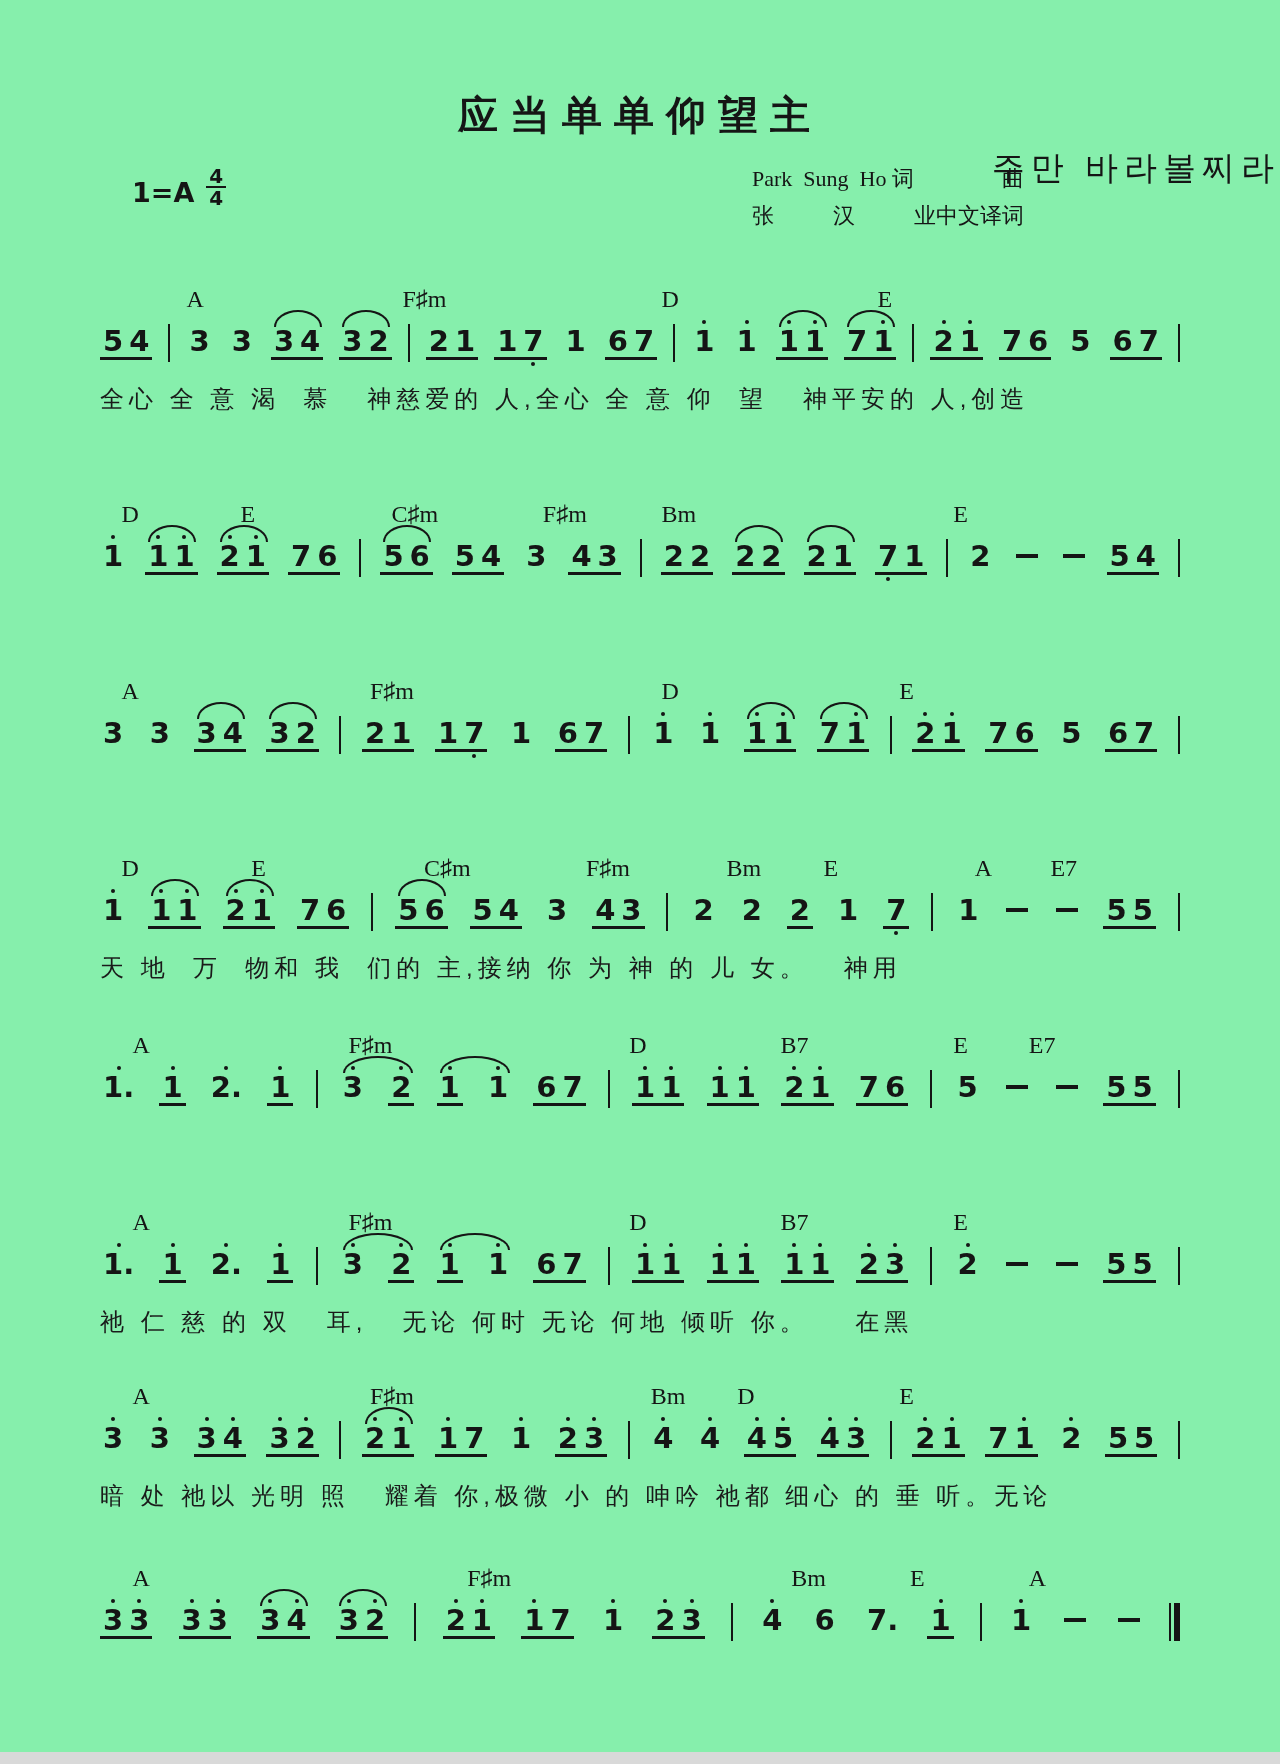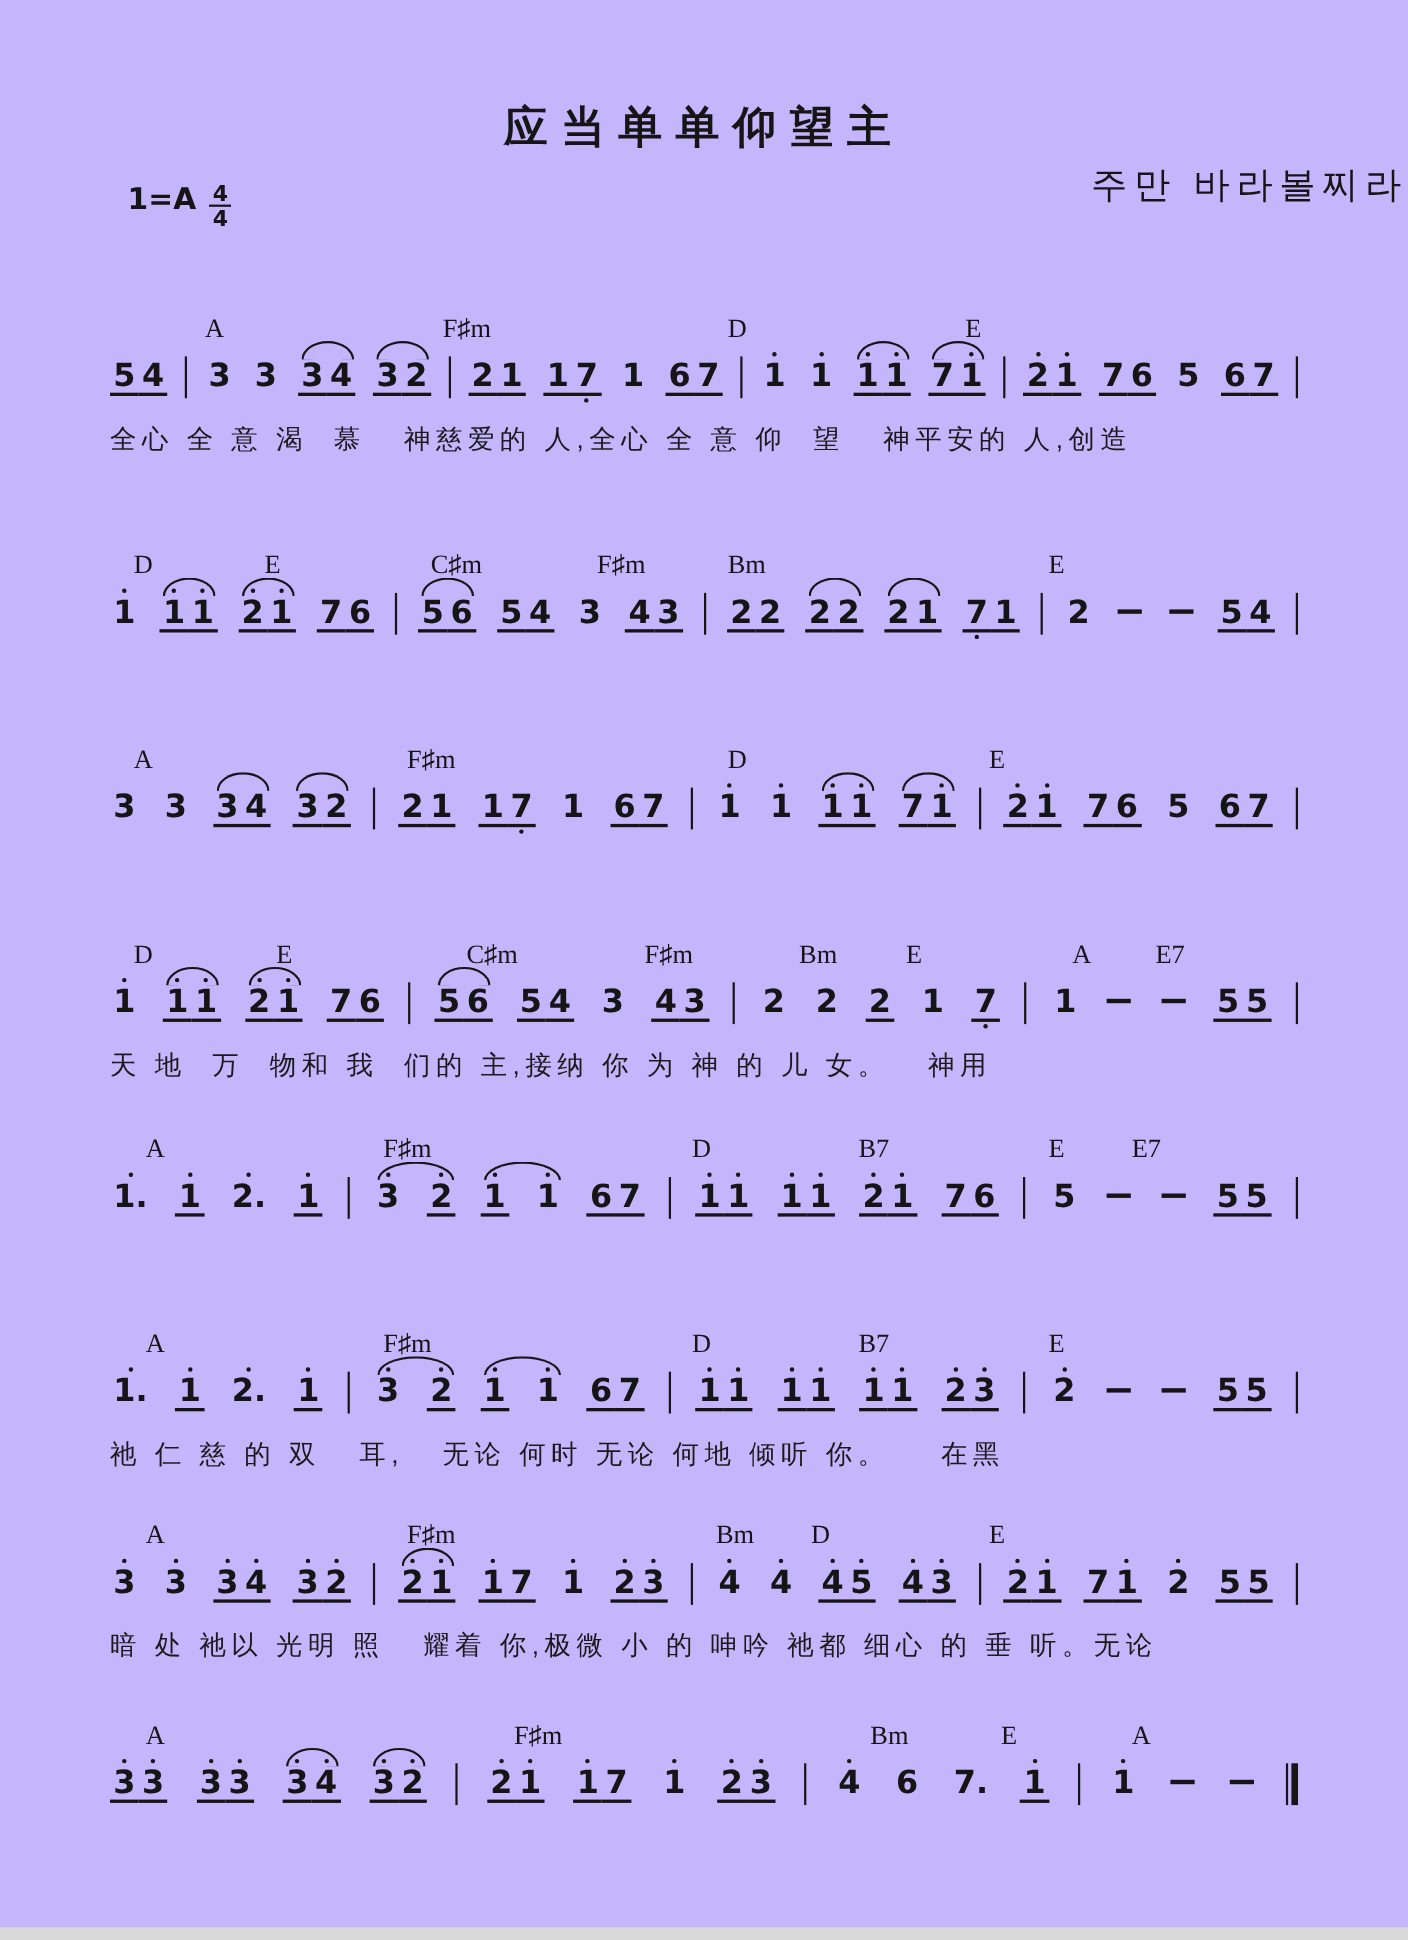--- a/index.html
+++ b/index.html
@@ -1,26 +1,26 @@
 <!DOCTYPE html>
 <html><head>
 <meta charset="utf-8">
 <style>
   html,body{margin:0;padding:0;background:#e8e8e8;}
-  #page{position:relative;width:1280px;height:1764px;background:#c4b5fd;overflow:hidden;
+  #page{position:relative;width:1280px;height:1764px;background:#86efac;overflow:hidden;
         font-family:"Liberation Sans",sans-serif;color:#151515;}
   #page-edge{position:absolute;left:0;right:0;bottom:0;height:12px;background:#d9d9d9;}
 
   
   #title{position:absolute;top:88px;left:0;width:100%;text-align:center;
          font-size:40px;font-weight:bold;letter-spacing:12px;}
   #subtitle{position:absolute;top:146px;left:0;width:100%;text-align:right;
             font-size:33px;letter-spacing:6px;}
-  #keysig{position:absolute;top:166px;left:116px;font-size:27px;font-weight:bold;
-          display:flex;align-items:flex-start;font-family:"DejaVu Sans",sans-serif;}
+  #keysig{position:absolute;top:166px;left:132px;font-size:27px;font-weight:bold;
+          display:flex;align-items:flex-end;font-family:"DejaVu Sans",sans-serif;}
   #keysig .ts{display:inline-flex;flex-direction:column;align-items:center;margin-left:12px;}
   #keysig .ts b{font-size:20px;line-height:20px;padding:0 3px;}
   #keysig .ts b:first-child{border-bottom:2px solid #151515;}
   #credits{position:absolute;top:160px;left:752px;width:272px;font-size:22px;line-height:37px;
            font-family:"Liberation Serif",serif;}
   #credits .row{display:flex;justify-content:space-between;white-space:pre;}
 
   
   #score{position:absolute;left:100px;top:0;width:1080px;height:1764px;}
   .system{position:absolute;left:0;width:100%;height:150px;}
@@ -56,20 +56,31 @@
   <div id="subtitle">주만 바라볼찌라</div>
 
   <div id="keysig">
     <span>1=A</span>
     <span class="ts">
       <b>4</b>
       <b>4</b>
     </span>
   </div>
 
+  <div id="credits">
+    <div class="row">
+      <span>Park  Sung  Ho 词</span>
+      <span>曲</span>
+    </div>
+    <div class="row">
+      <span>张</span>
+      <span>汉</span>
+      <span>业中文译词</span>
+    </div>
+  </div>
 
   <div id="score">
       <div class="system" style="top: 283px;">
         <div class="sys-chords">
           <span class="chord" style="left: 8%;">A</span>
           <span class="chord" style="left: 28%;">F♯m</span>
           <span class="chord" style="left: 52%;">D</span>
           <span class="chord" style="left: 72%;">E</span>
         </div>
         <div class="sys-notes">

